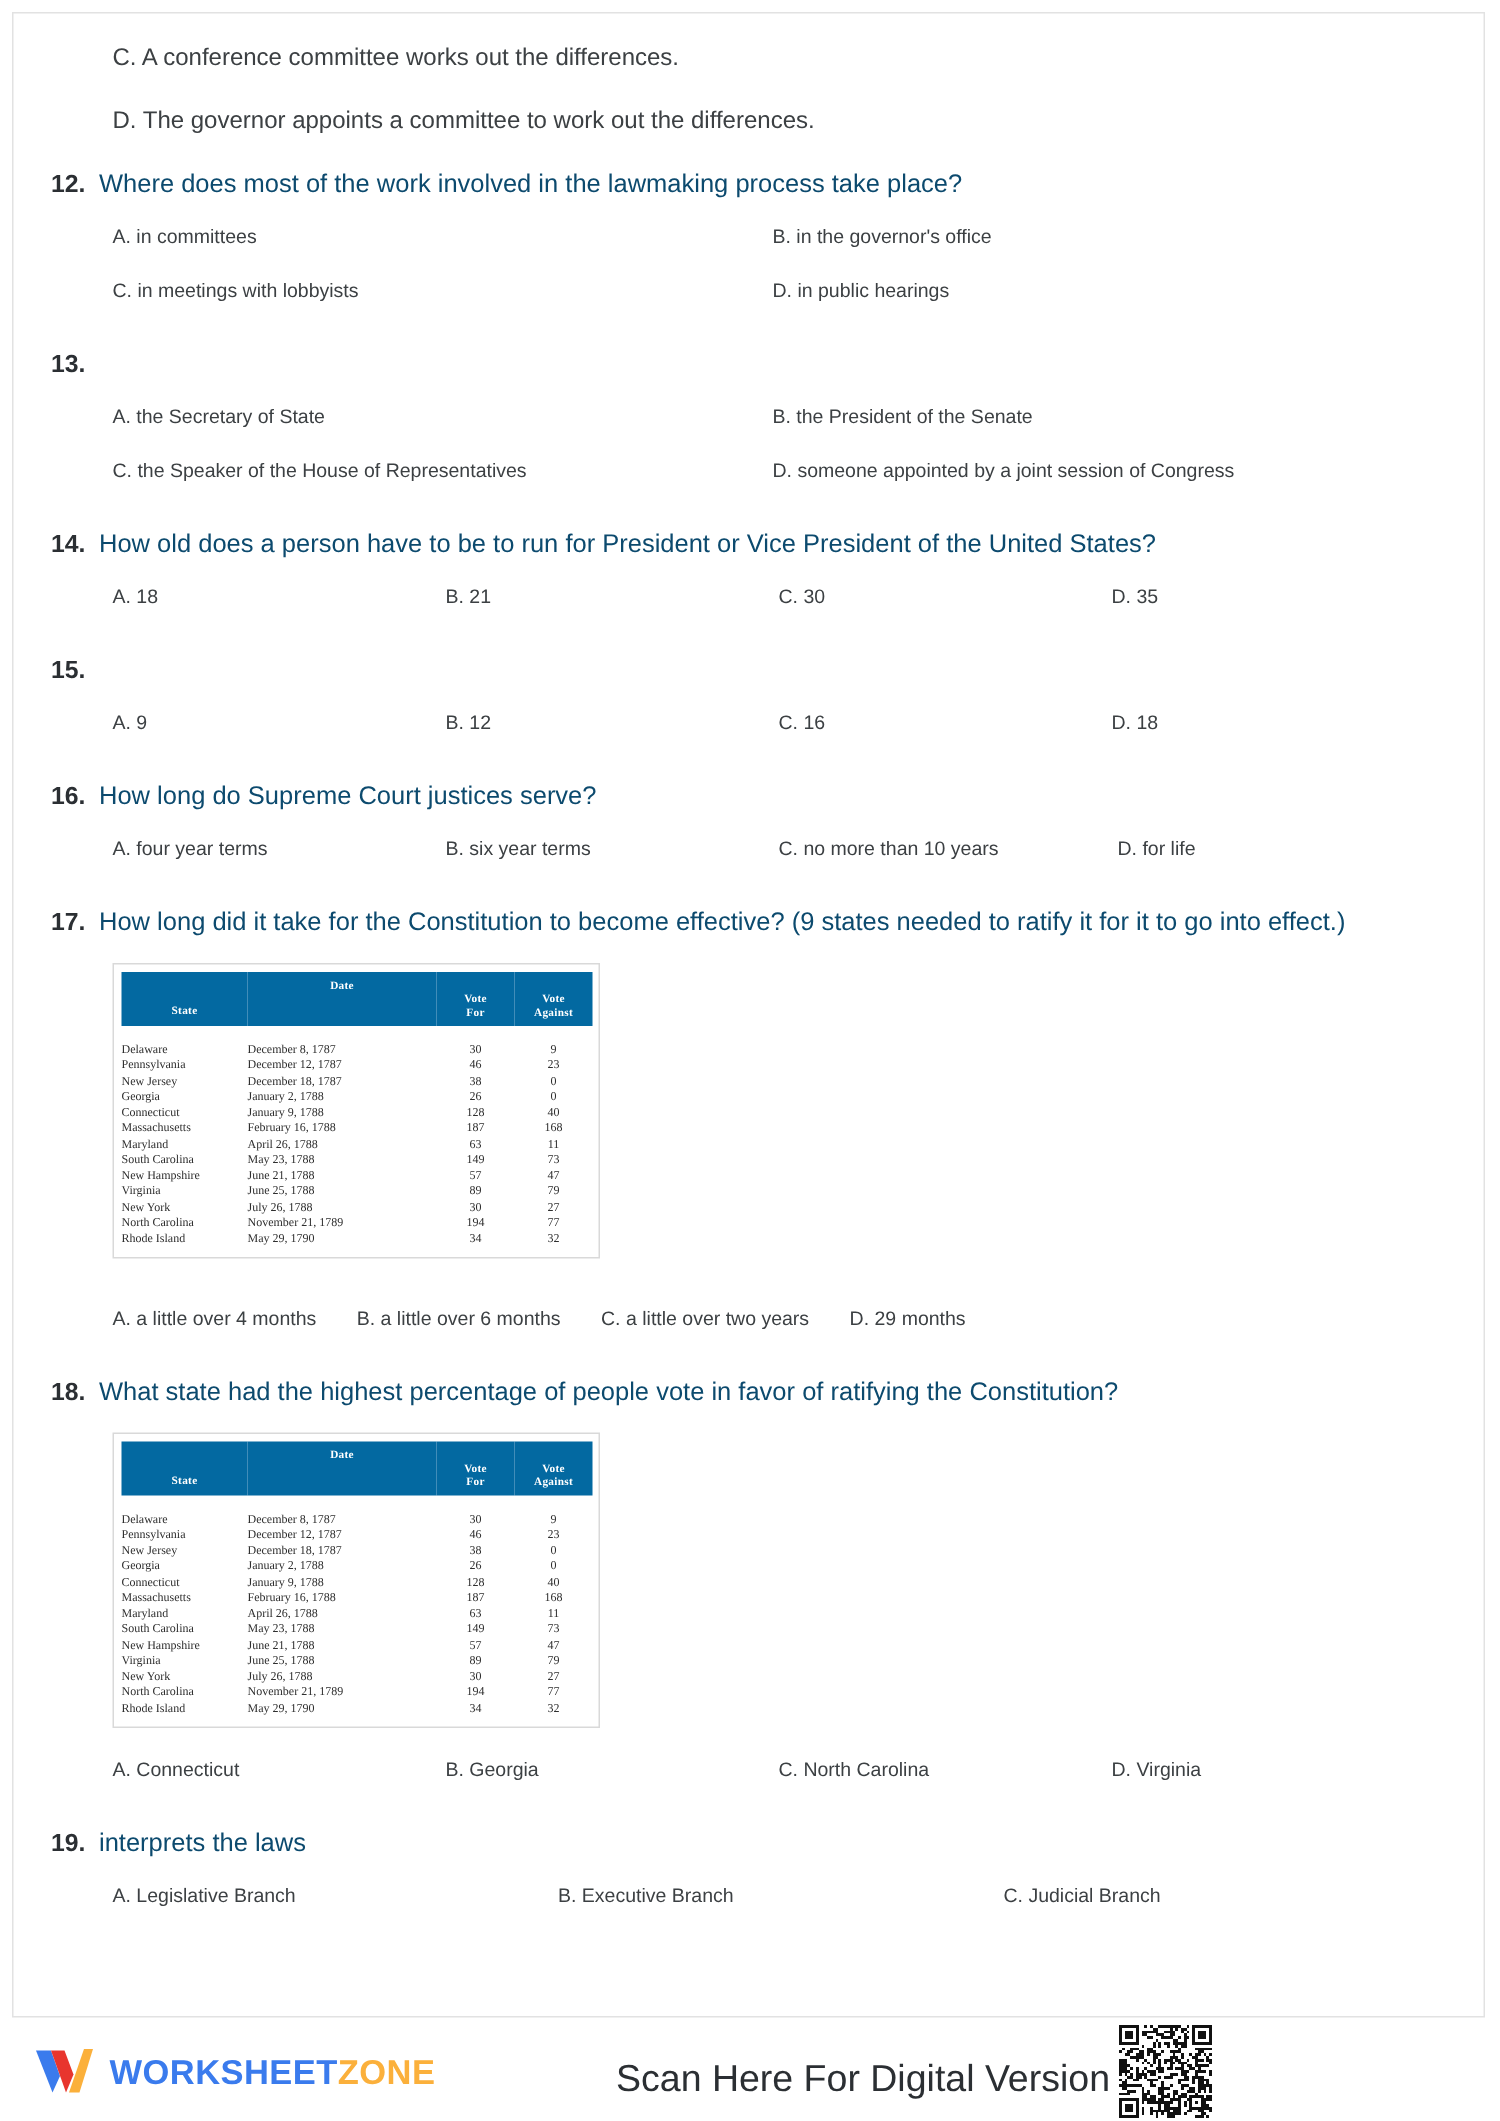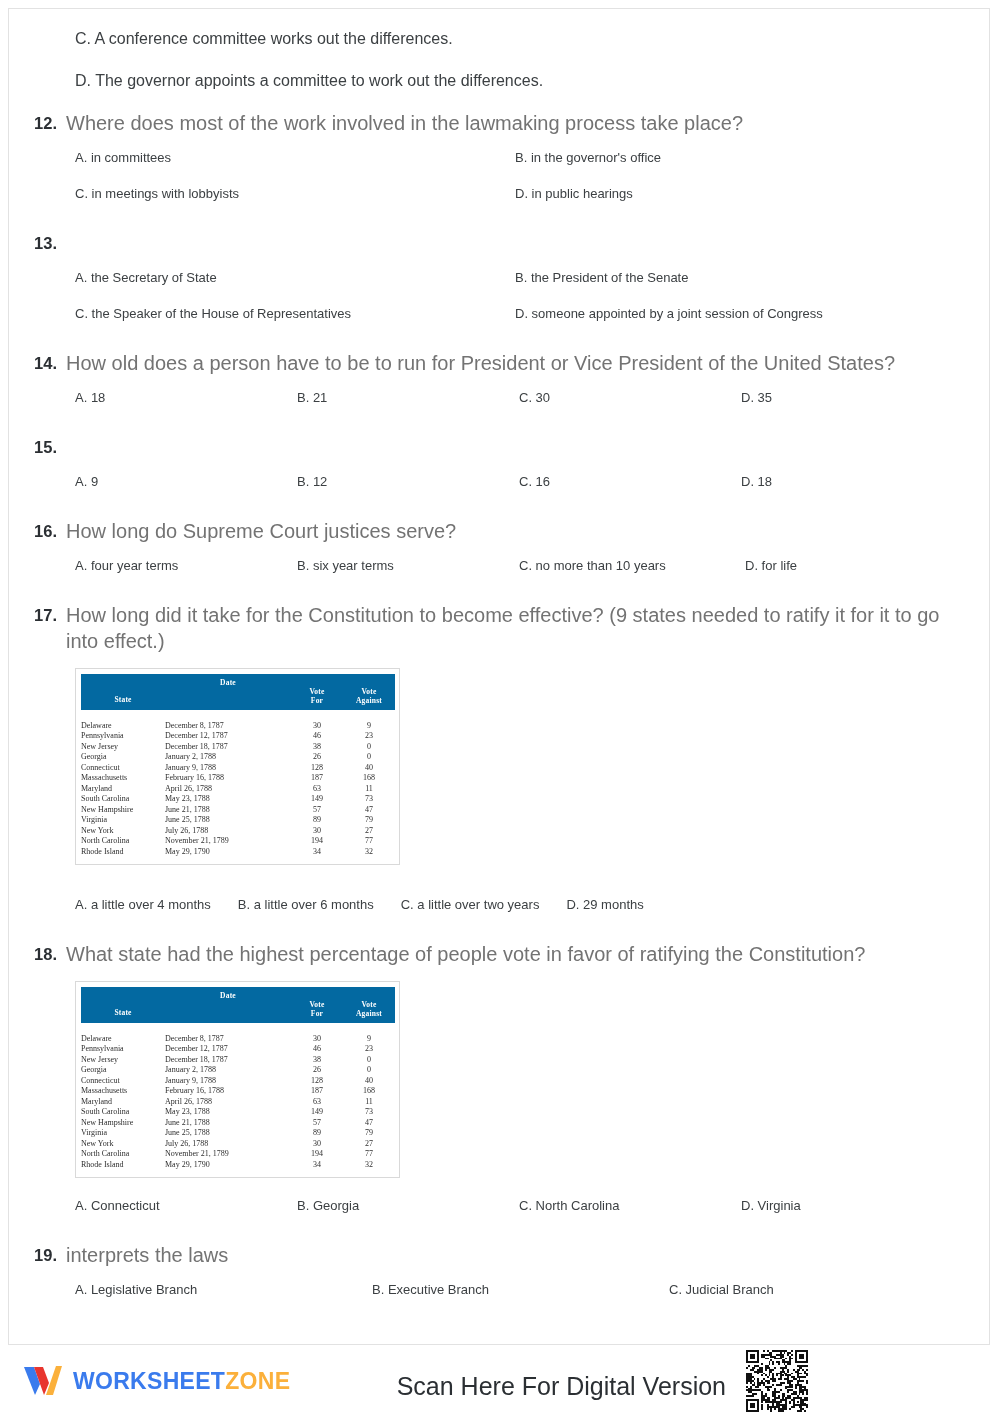--- a/index.html
+++ b/index.html
@@ -51,23 +51,23 @@
     flex: 0 0 38px;
     text-align: right;
     padding-right: 9px;
     box-sizing: border-box;
     font-weight: bold;
     font-size: 16.5px;
     color: #2b2f33;
     line-height: 26px;
   }
   .q-text {
-    font-size: 20px;
+    font-size: 17px;
     line-height: 26px;
-    color: #737373;
+    color: #0c4a6e;
     max-width: 880px;
   }
 
   
   .orphan-choice {
     font-size: 16px;
     line-height: 26px;
     color: #3c4043;
     padding-left: 47px;
     margin-bottom: 16px;
@@ -177,21 +177,21 @@
     font-size: 23px;
     font-weight: bold;
     letter-spacing: .3px;
     line-height: 30px;
   }
   .logo-text .w1 { color: #3a7bed; }
   .logo-text .w2 { color: #fbb03b; }
 
   .scan-text {
     position: absolute;
-    right: 90px;
+    right: 76px;
     top: 24px;
     font-size: 25px;
     color: #2b2f33;
     line-height: 32px;
     white-space: nowrap;
   }
   .qr {
     position: absolute;
     right: 8px;
     top: 4px;

